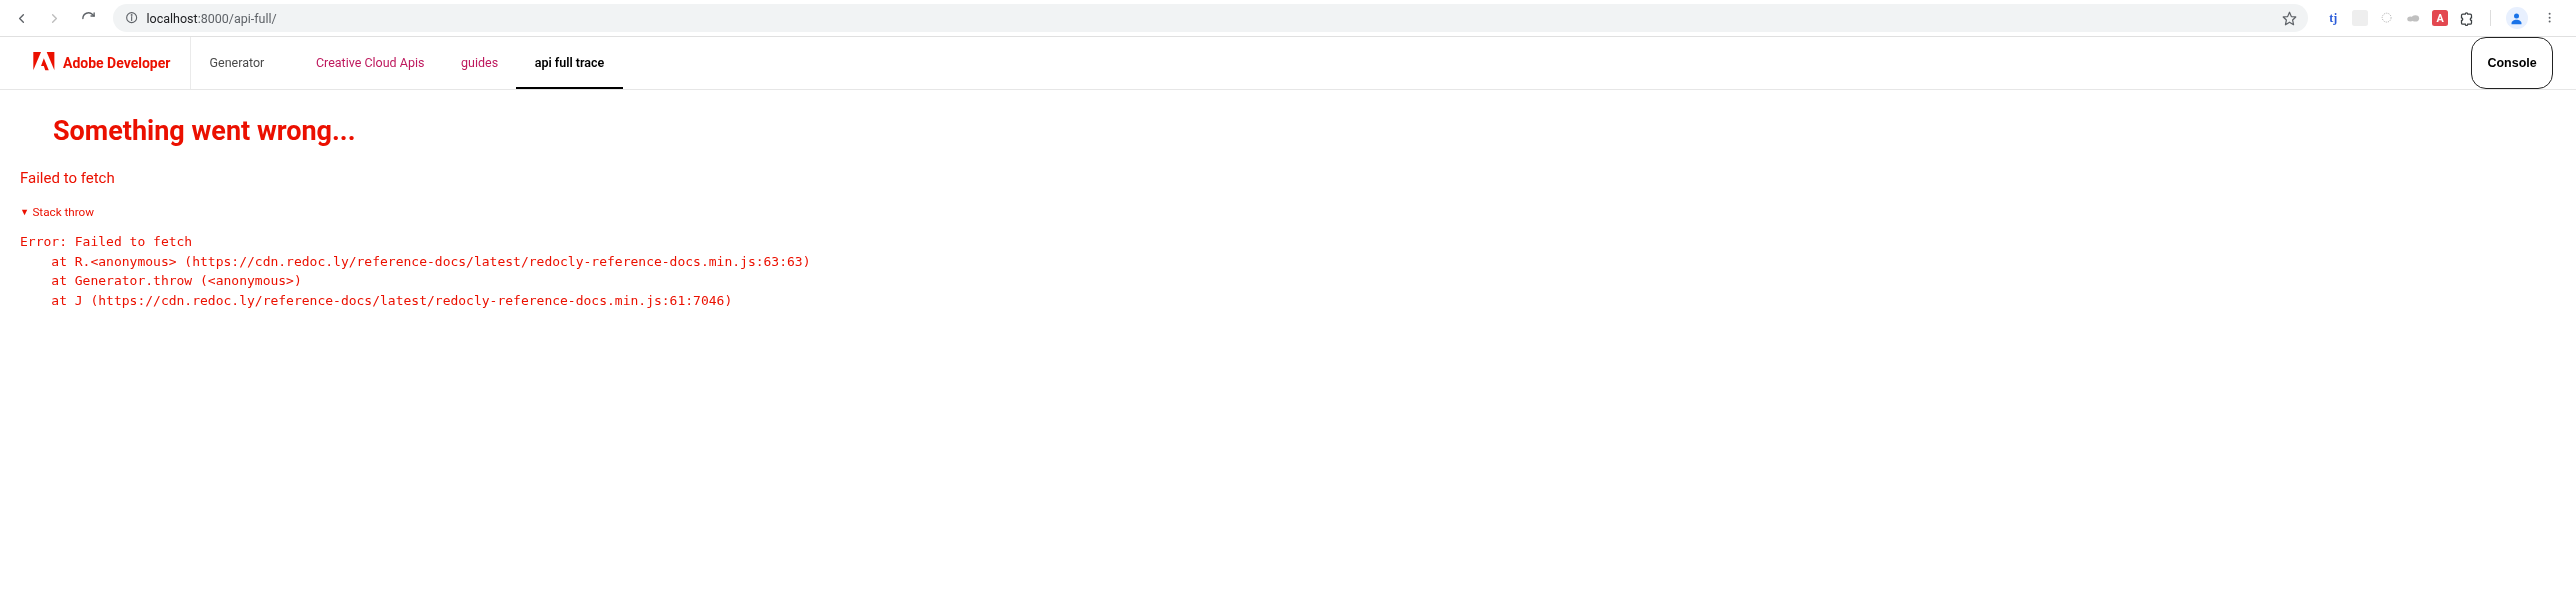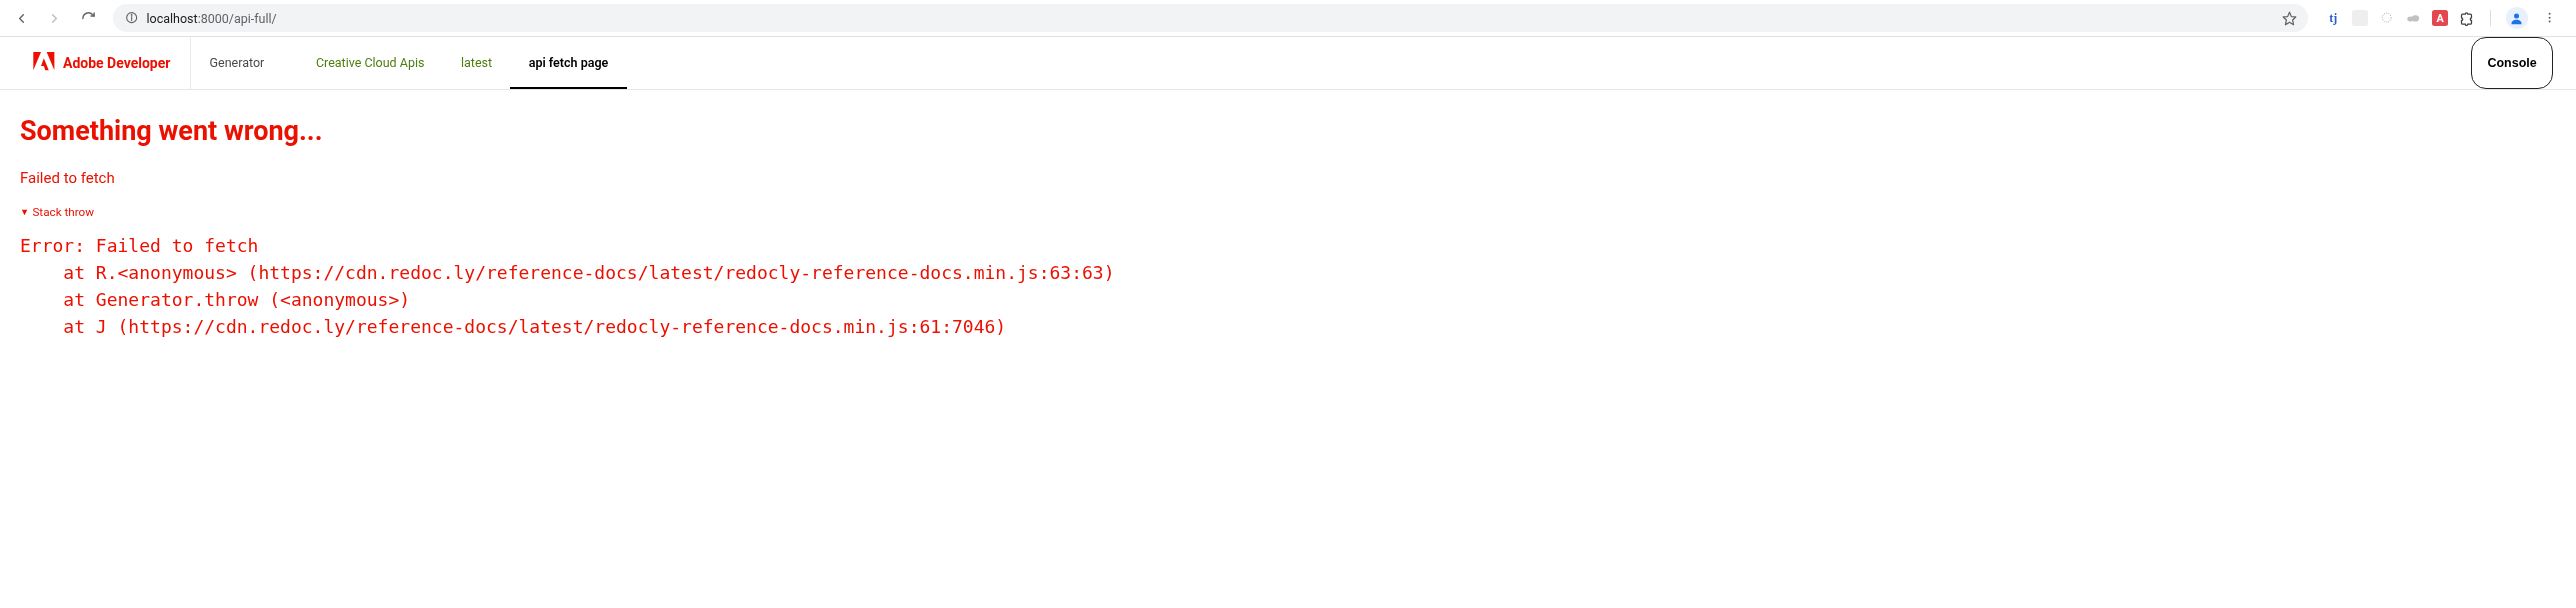--- a/index.html
+++ b/index.html
@@ -69,44 +69,44 @@
     .nav-list { display:flex; align-items:stretch; height:100%; }
     .nav-item {
       display:flex; align-items:center;
       padding: 0 18.3px;
       font-size:12.5px;
       color:#4b4b4b;
       cursor:pointer;
       border-bottom: 2.5px solid transparent;
       position: relative;
     }
-    .nav-item.secondary { color:#4d7c0f; font-weight:400; }
+    .nav-item.secondary { color:#be185d; font-weight:400; }
     .nav-item.active { color:#000; font-weight:600; border-bottom-color:#000; }
     .spacer { flex:1; }
     .console-btn {
       border: 1.7px solid #222;
       border-radius: 15px;
       padding: 14px 15px;
       font-size:12.5px;
       font-weight:700;
       background:#fff;
       cursor:pointer;
       margin-right: 13.3px;
     }
 
     
     .content { padding: 25px 20px; }
-    .err-heading { color:#eb1000; font-size:27px; font-weight:700; margin-bottom: 21.7px; }
+    .err-heading { color:#eb1000; font-size:27px; font-weight:700; margin-bottom: 21.7px; margin-left: 33px; }
     .err-sub { color:#eb1000; font-size:15px; margin-bottom: 18.3px; }
     .stack-toggle { color:#eb1000; font-size:11.7px; cursor:pointer; display:flex; align-items:center; gap:3.3px; margin-bottom: 13.3px; }
     .stack-toggle .tri { font-size:9.2px; }
     .stack-trace {
       color:#eb1000;
       font-family: ui-monospace, Menlo, Monaco, Consolas, monospace;
-      font-size: 18px;
+      font-size: 13px;
       line-height: 1.5;
       white-space: pre;
     }
   </style>
 </head>
 <body>
 
 <div class="browser-bar">
   <div class="nav-btn">
     <svg width="15" height="15" viewBox="0 0 24 24" fill="none" stroke="currentColor" stroke-width="2.2" stroke-linecap="round" stroke-linejoin="round">
@@ -188,22 +188,22 @@
         </svg>
     </span>
     <span class="brand-name">Adobe Developer</span>
   </div>
   <div class="header-divider"></div>
   <div class="nav-list">
     <div class="nav-item">Generator</div>
   </div>
   <div class="nav-list" style="margin-left:15px;">
     <div class="nav-item secondary">Creative Cloud Apis</div>
-    <div class="nav-item secondary">latest</div>
-    <div class="nav-item active">api fetch page</div>
+    <div class="nav-item secondary">guides</div>
+    <div class="nav-item active">api full trace</div>
   </div>
   <div class="spacer"></div>
   <button class="console-btn">Console</button>
 </div>
 
 <div class="content">
   <h1 class="err-heading">Something went wrong...</h1>
   <div class="err-sub">Failed to fetch</div>
   <div class="stack-toggle">
     <span class="tri">▼</span>

